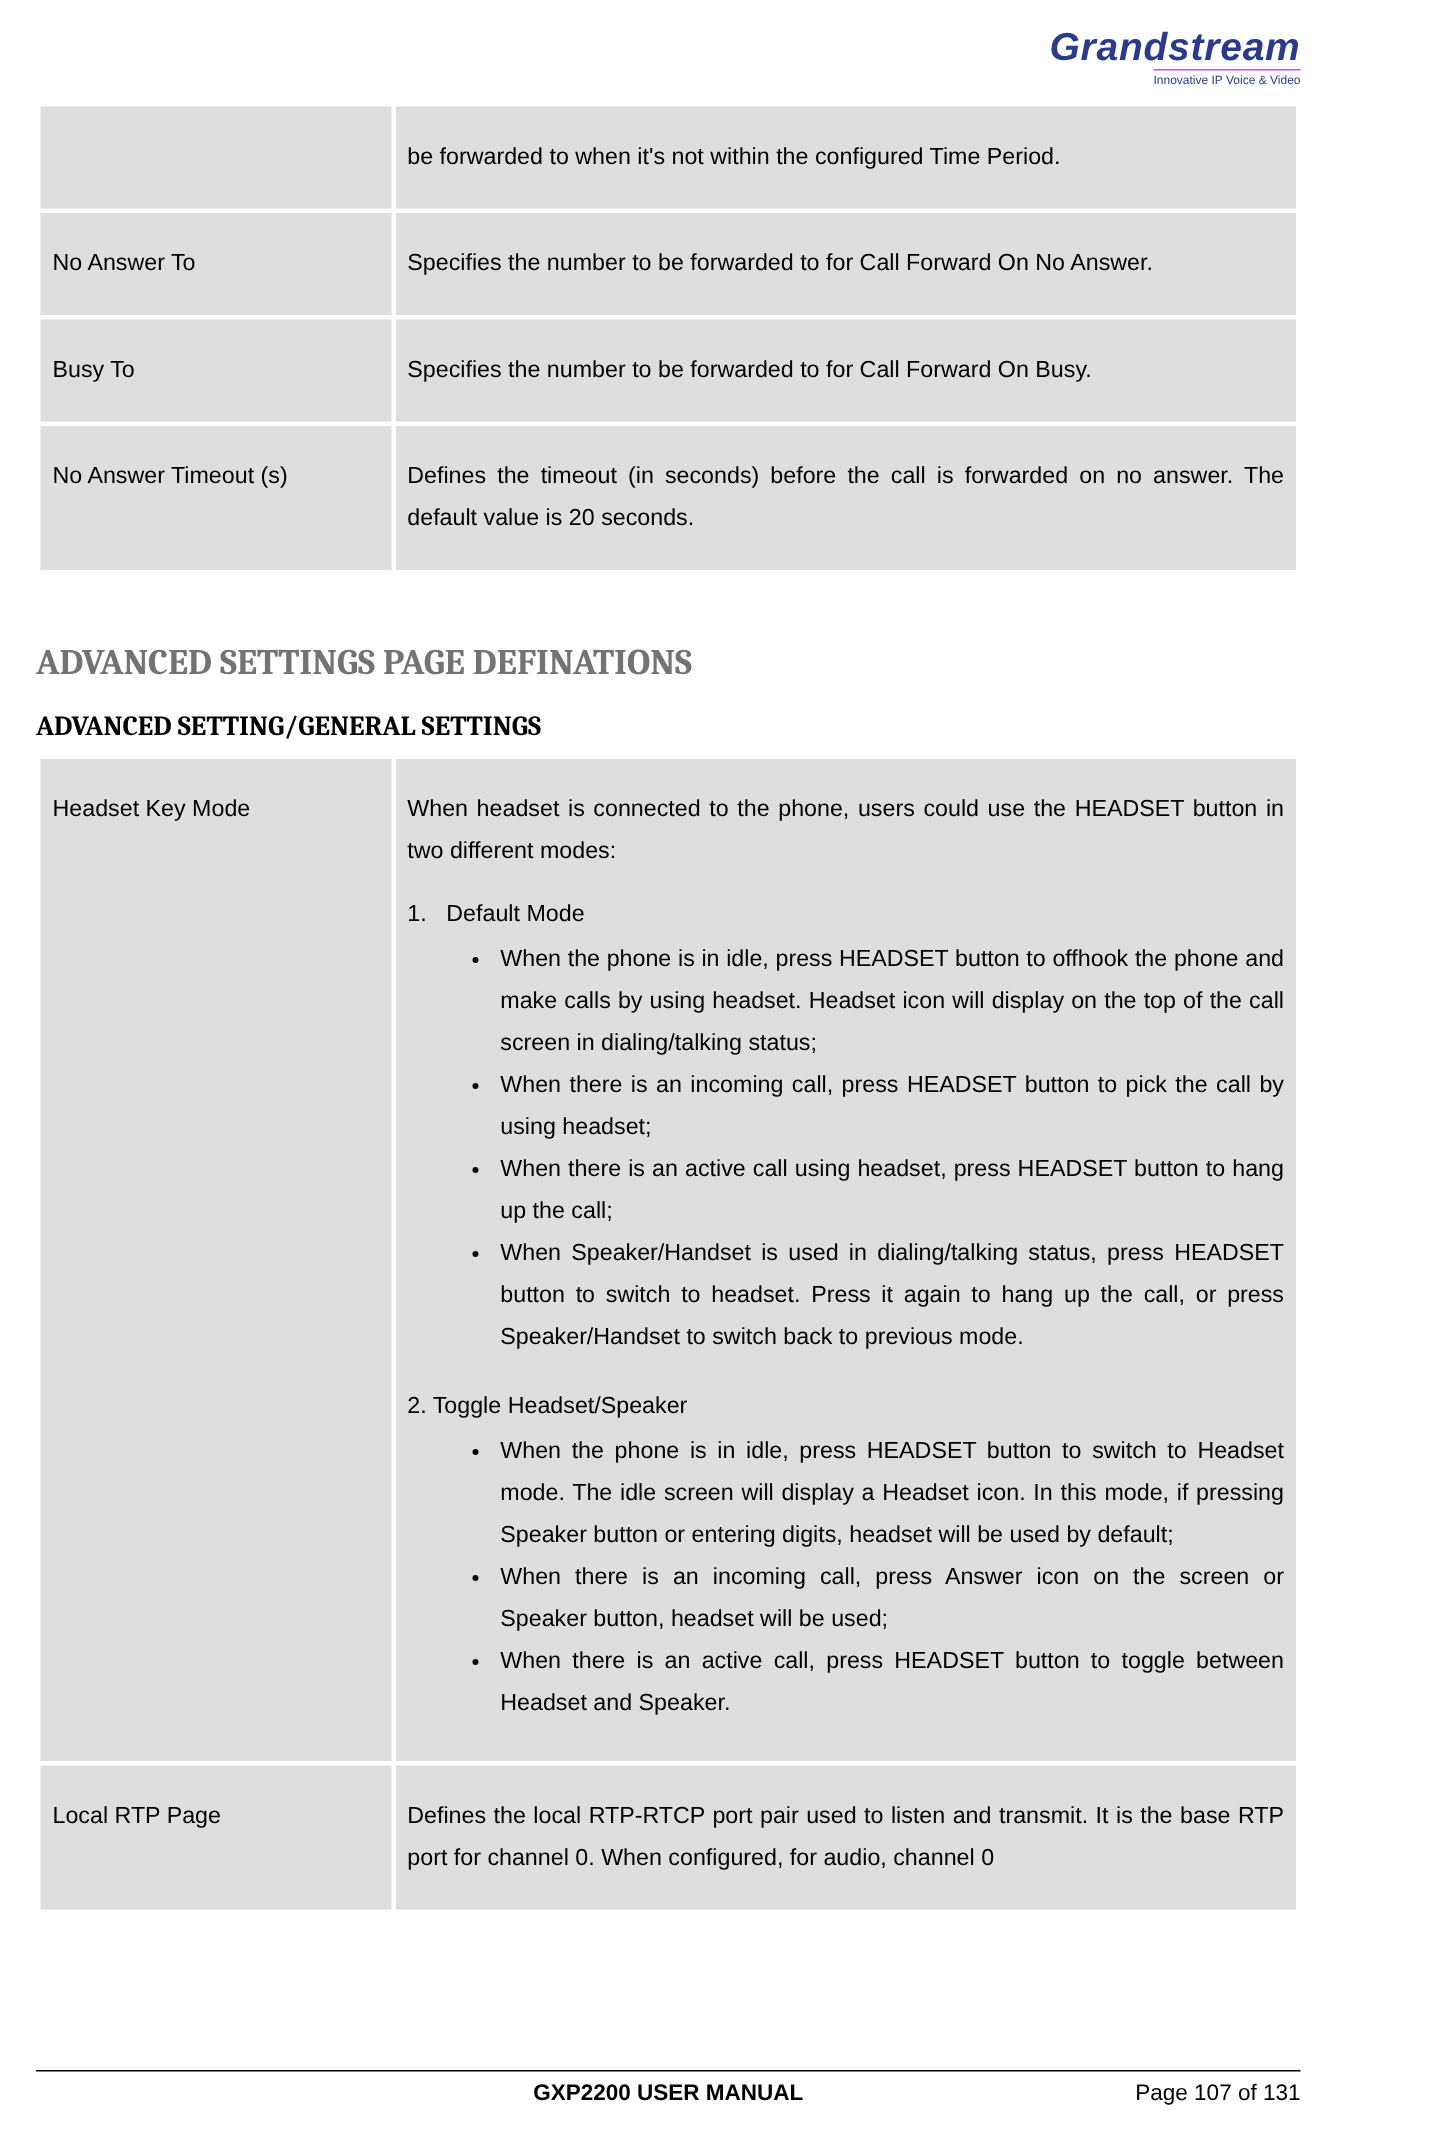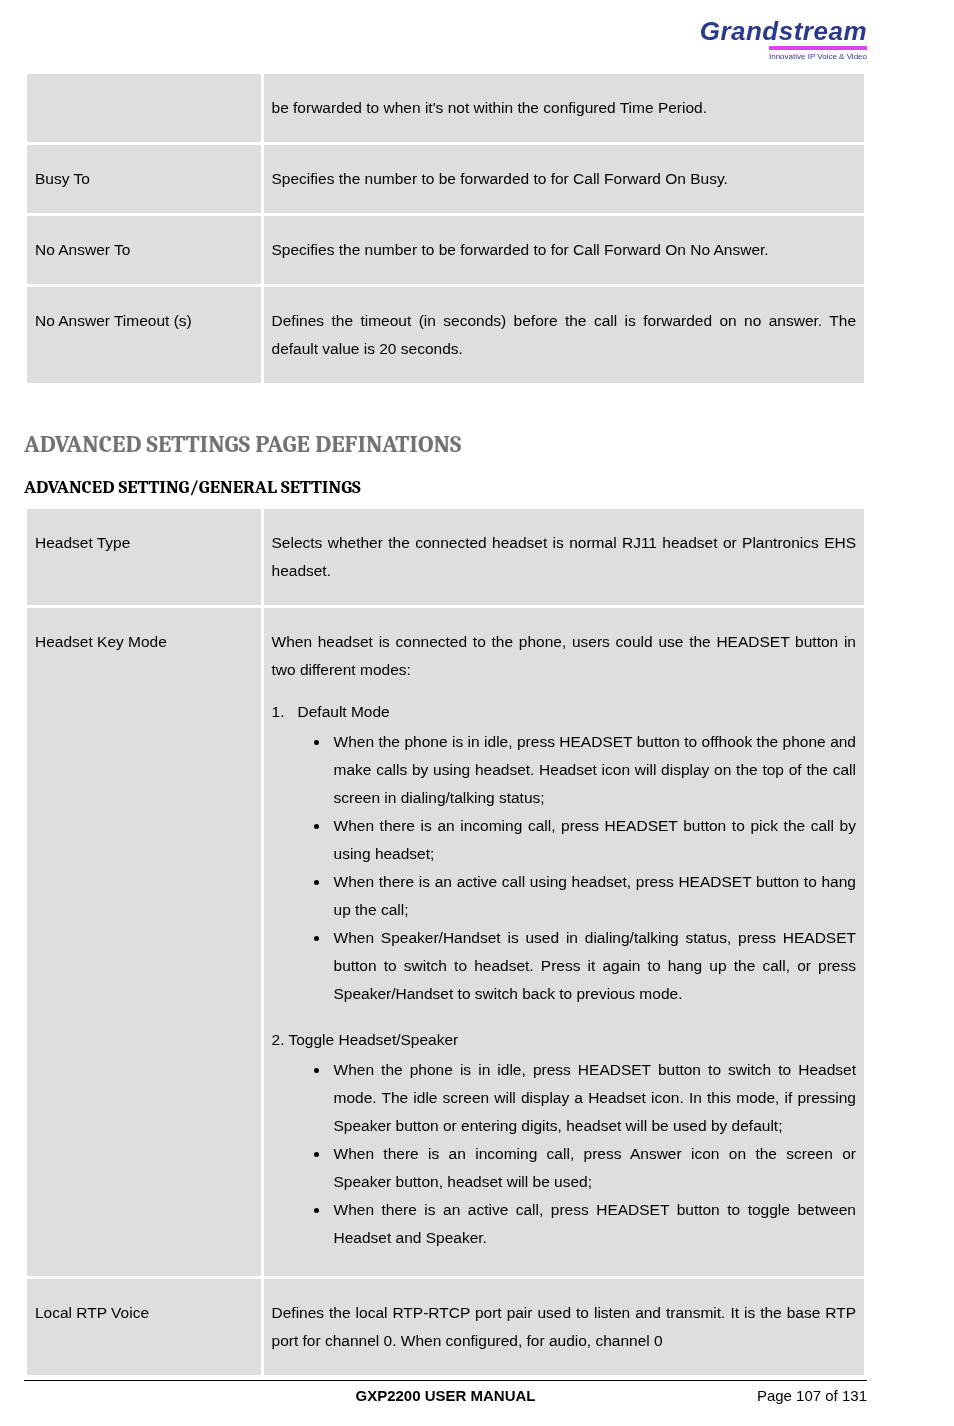--- a/index.html
+++ b/index.html
@@ -32,21 +32,21 @@
     font-size: 26px;
     font-style: italic;
     font-weight: bold;
     color: #2b3a8a;
     letter-spacing: 0.5px;
     line-height: 1;
   }
   .logo-sub {
     font-size: 8px;
     color: #2b3a8a;
-    border-top: 4px solid #d946ef;
+    border-top: 1px solid #d946ef;
     padding-top: 2px;
     margin-top: 2px;
   }
   table.settings {
     width: 100%;
     border-collapse: separate;
     border-spacing: 3px;
     font-size: 15.5px;
     line-height: 28px;
   }
@@ -136,43 +136,39 @@
     </div>
   </div>
 
   <table class="settings">
     <tbody>
         <tr>
       <td class="label"></td>
       <td class="value">be forwarded to when it's not within the configured Time Period.</td>
     </tr>
     <tr>
+      <td class="label">No Answer To</td>
+      <td class="value">Specifies the number to be forwarded to for Call Forward On No Answer.</td>
+    </tr>
+    <tr>
       <td class="label">Busy To</td>
       <td class="value">Specifies the number to be forwarded to for Call Forward On Busy.</td>
     </tr>
     <tr>
-      <td class="label">No Answer To</td>
-      <td class="value">Specifies the number to be forwarded to for Call Forward On No Answer.</td>
-    </tr>
-    <tr>
       <td class="label">No Answer Timeout (s)</td>
       <td class="value">Defines the timeout (in seconds) before the call is forwarded on no answer. The default value is 20 seconds.</td>
     </tr>
   </tbody>
     </table>
 
   <h1 class="section">ADVANCED SETTINGS PAGE DEFINATIONS</h1>
   <h2 class="subsection">ADVANCED SETTING/GENERAL SETTINGS</h2>
 
   <table class="settings">
     <tbody>
-        <tr>
-      <td class="label">Headset Type</td>
-      <td class="value">Selects whether the connected headset is normal RJ11 headset or Plantronics EHS headset.</td>
-    </tr>
     <tr>
       <td class="label">Headset Key Mode</td>
       <td class="value">
         <div class="modes-intro">When headset is connected to the phone, users could use the HEADSET button in two different modes:</div>
 
         <div class="num-item">
           <span class="num">1.</span><span>Default Mode</span>
         </div>
         <ul class="bullets">
           <li>When the phone is in idle, press HEADSET button to offhook the phone and make calls by using headset. Headset icon will display on the top of the call screen in dialing/talking status;</li>
@@ -183,21 +179,21 @@
 
         <div class="num-item">2. Toggle Headset/Speaker</div>
         <ul class="bullets" style="margin-bottom:4px">
           <li>When the phone is in idle, press HEADSET button to switch to Headset mode. The idle screen will display a Headset icon. In this mode, if pressing Speaker button or entering digits, headset will be used by default;</li>
           <li>When there is an incoming call, press Answer icon on the screen or Speaker button, headset will be used;</li>
           <li>When there is an active call, press HEADSET button to toggle between Headset and Speaker.</li>
         </ul>
       </td>
     </tr>
     <tr>
-      <td class="label">Local RTP Voice</td>
+      <td class="label">Local RTP Page</td>
       <td class="value">Defines the local RTP-RTCP port pair used to listen and transmit. It is the base RTP port for channel 0. When configured, for audio, channel 0</td>
     </tr>
   </tbody>
     </table>
 
   <div class="footer">
     <div class="footer-line"></div>
     <div class="footer-row">
       <span class="footer-left"></span>
       <span class="footer-center">GXP2200 USER MANUAL</span>

